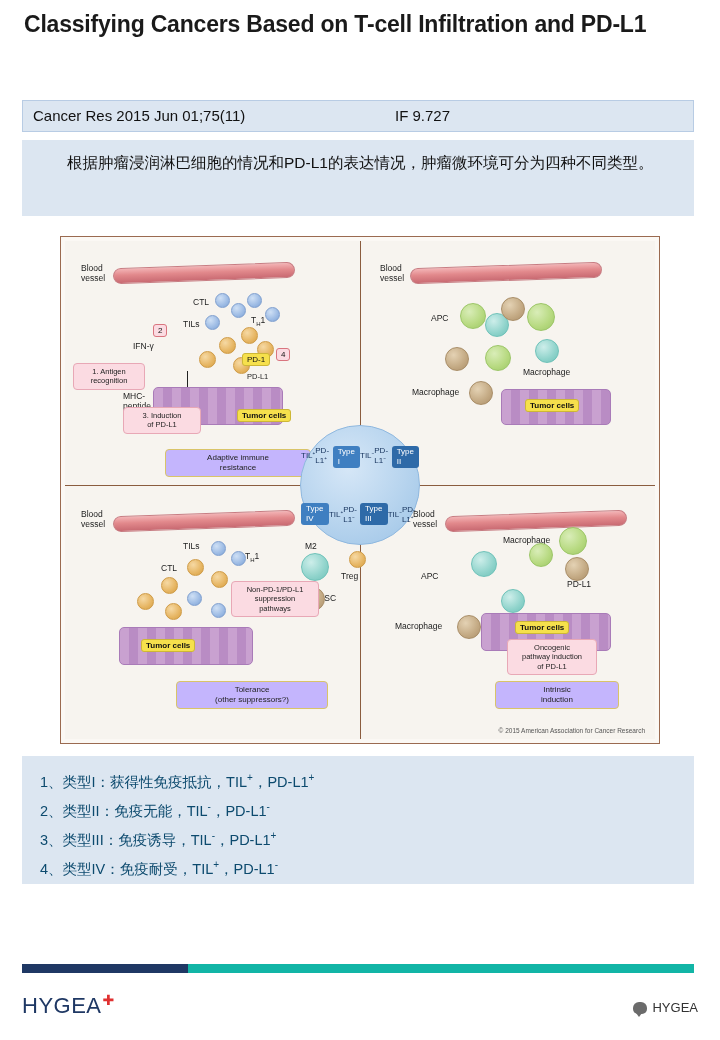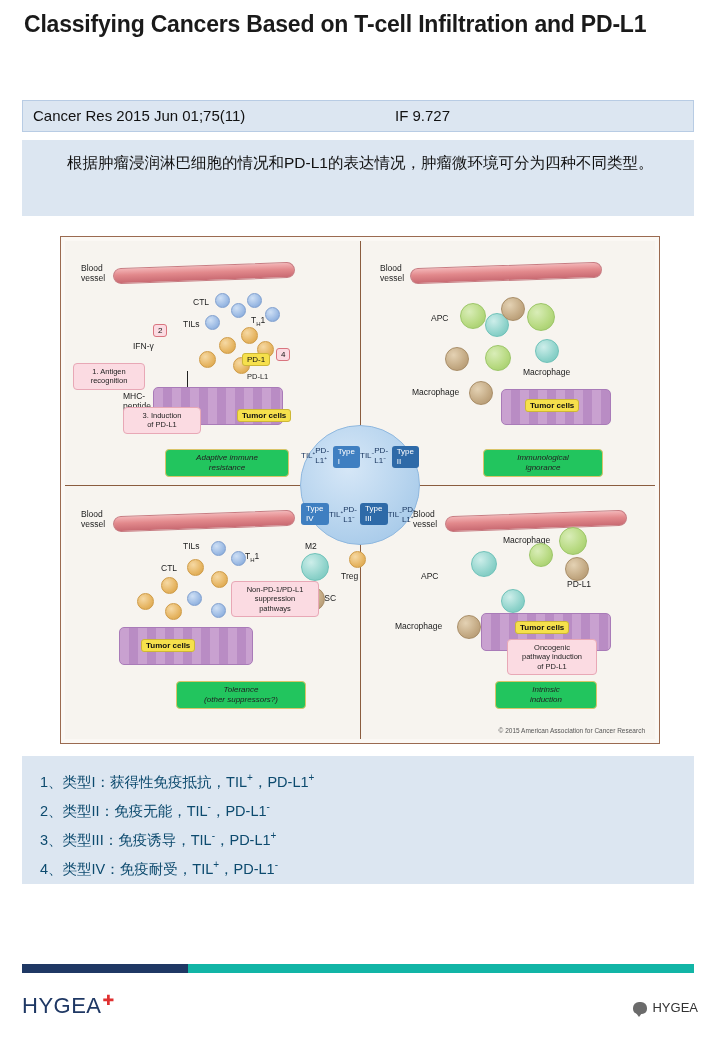--- a/index.html
+++ b/index.html
@@ -142,28 +142,27 @@
     border: 1px solid #6fc2b9;
   }
   .tumor-mass {
     position: absolute;
     background: repeating-linear-gradient(90deg,#c9a1d0 0 9px,#b98cc4 9px 18px);
     border: 1px solid #a97bb8;
     border-radius: 5px;
   }
   .boxlabel {
     position: absolute;
-    background: #22c55e;
+    background: #c4b5fd;
     border: 1px solid #d9c469;
     border-radius: 4px;
     font-size: 8px;
     text-align: center;
-    padding: 3px 4px;
+    padding: 3px 15px;
     color: #222;
-    font-style: italic;
     line-height: 1.25;
   }
   .pinkbox {
     position: absolute;
     background: #fbdbe2;
     border: 1px solid #e8a8b6;
     border-radius: 4px;
     font-size: 7.5px;
     text-align: center;
     padding: 3px 4px;
@@ -388,22 +387,20 @@
       <div class="cell mcell" style="left:380px; top:106px; width:22px; height:22px;"></div>
       <div class="cell gcell" style="left:420px; top:104px; width:24px; height:24px;"></div>
       <div class="cell tealcell" style="left:470px; top:98px; width:22px; height:22px;"></div>
       <div class="lbl" style="left:458px; top:126px;">Macrophage</div>
       <div class="lbl" style="left:347px; top:146px;">Macrophage</div>
       <div class="cell mcell" style="left:404px; top:140px; width:22px; height:22px;"></div>
 
       <div class="tumor-mass" style="left:436px; top:148px; width:108px; height:34px;"></div>
       <div class="tumor-tag" style="left:460px; top:158px;">Tumor cells</div>
 
-      <div class="boxlabel" style="left:418px; top:208px; width:110px; white-space:pre;">Immunological
-ignorance</div>
 
       <div class="center-circle">
         <div class="cc-quad" style="left:0; top:0;">
           <span>TIL⁺</span>
           <span>PD-L1⁺</span>
           <span class="cc-tag">Type I</span>
         </div>
         <div class="cc-quad" style="left:50%; top:0;">
           <span>TIL⁻</span>
           <span>PD-L1⁻</span>

